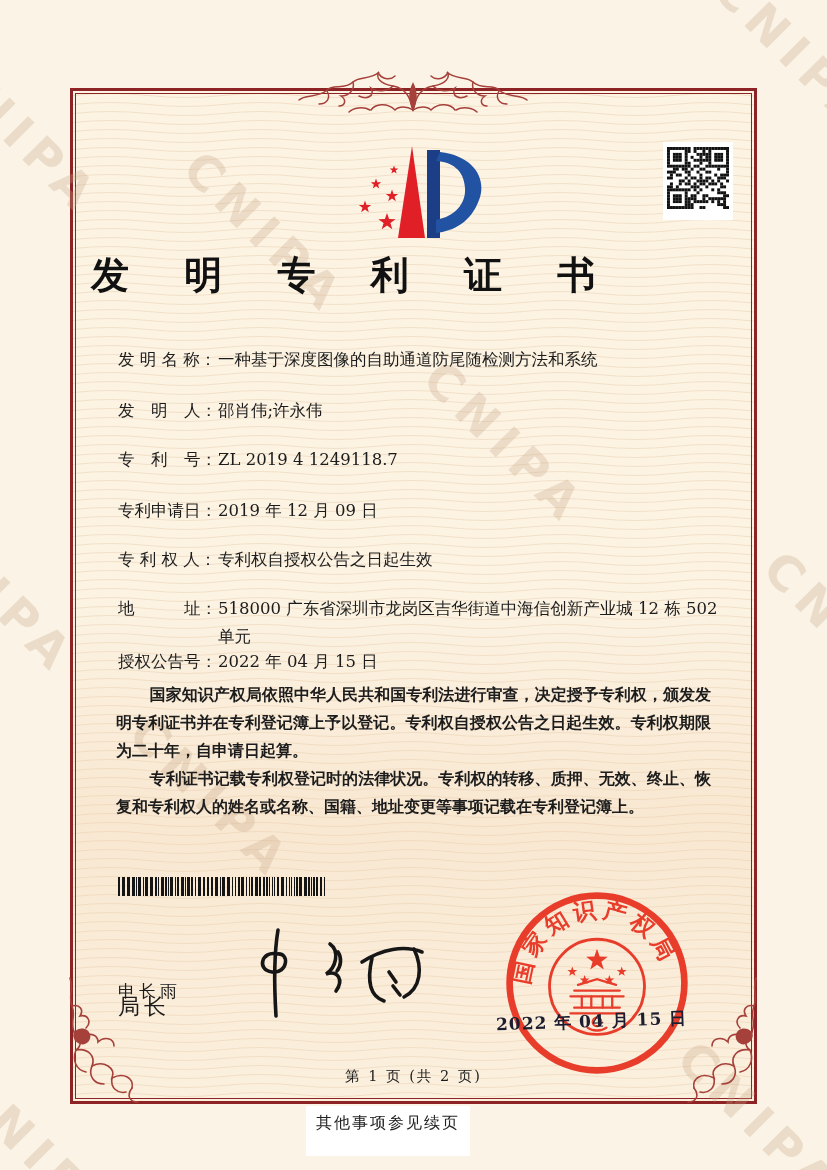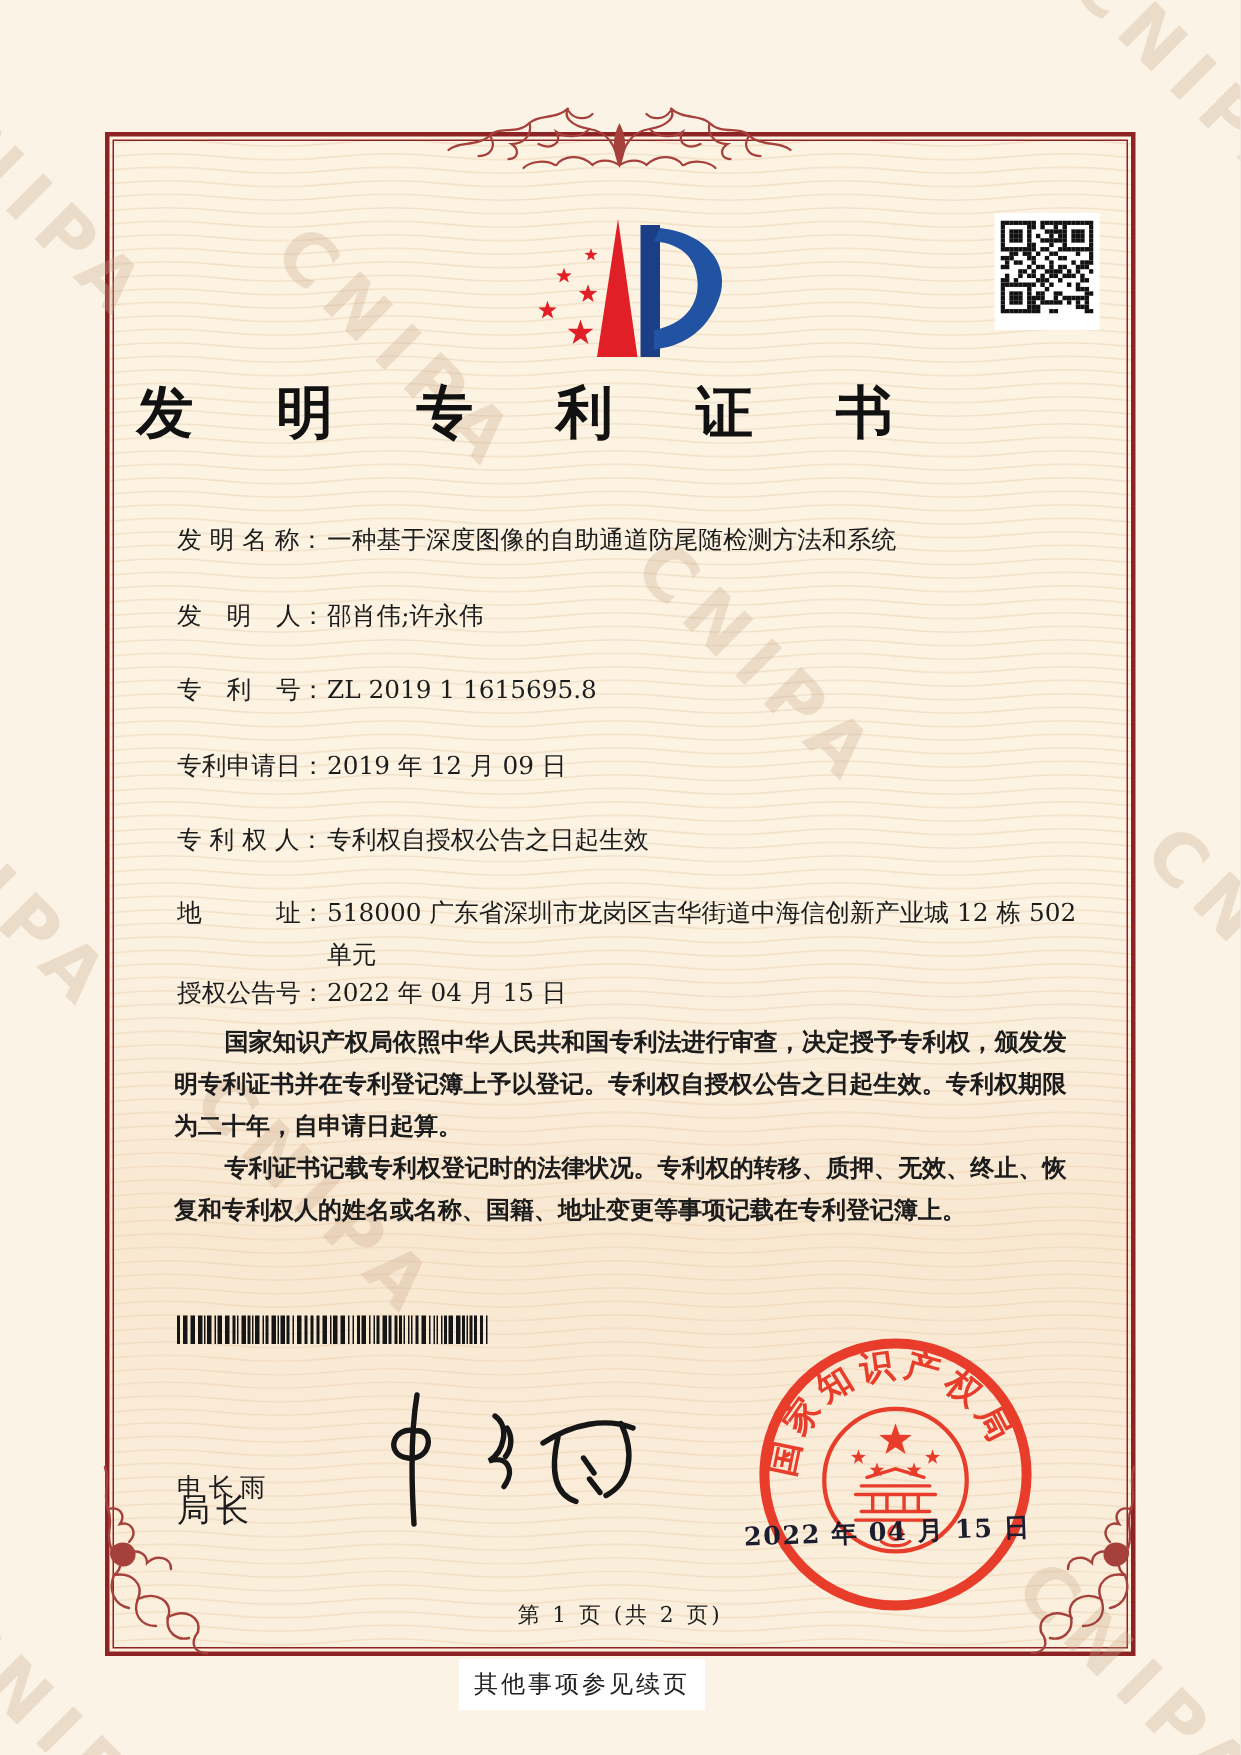--- a/index.html
+++ b/index.html
@@ -58,21 +58,21 @@
   .signature{position:absolute;left:244px;top:924px;z-index:4;}
   .seal{position:absolute;left:502px;top:888px;z-index:5;}
   .seal-date{
     position:absolute;left:496px;top:1010px;width:190px;z-index:6;
     font-size:17px;font-weight:bold;letter-spacing:1px;color:#1d1d30;
     transform:rotate(-2deg);white-space:nowrap;
   }
   .page-indicator{position:absolute;left:70px;top:1067px;width:687px;text-align:center;
     font-size:14.5px;letter-spacing:2px;z-index:4;}
   .continuation{
-    position:absolute;left:306px;top:1106px;width:164px;height:34px;background:#ffffff;
+    position:absolute;left:306px;top:1106px;width:164px;height:50px;background:#ffffff;
     text-align:center;line-height:34px;font-size:16px;letter-spacing:2px;z-index:4;color:#222;
   }
 </style>
 </head>
 <body>
 
 <div class="page">
 
   <div class="frame">
     <svg class="waves" width="679" height="1008" aria-hidden="true">
@@ -401,21 +401,21 @@
 
   <div class="title">发 明 专 利 证 书</div>
 
   <div class="f-row" style="top:346px;">
     <span class="f-label">发 明 名 称：</span><span class="f-value">一种基于深度图像的自助通道防尾随检测方法和系统</span>
   </div>
   <div class="f-row" style="top:397px;">
     <span class="f-label">发　明　人：</span><span class="f-value">邵肖伟;许永伟</span>
   </div>
   <div class="f-row" style="top:446px;">
-    <span class="f-label">专　利　号：</span><span class="f-value">ZL 2019 1 1615695.8</span>
+    <span class="f-label">专　利　号：</span><span class="f-value">ZL 2019 4 1249118.7</span>
   </div>
   <div class="f-row" style="top:497px;">
     <span class="f-label">专利申请日：</span><span class="f-value">2019 年 12 月 09 日</span>
   </div>
   <div class="f-row" style="top:546px;">
     <span class="f-label">专 利 权 人：</span><span class="f-value">专利权自授权公告之日起生效</span>
   </div>
   <div class="f-row" style="top:595px;">
     <span class="f-label">地　　　址：</span><span class="f-value">518000 广东省深圳市龙岗区吉华街道中海信创新产业城 12 栋 502 单元</span>
   </div>

